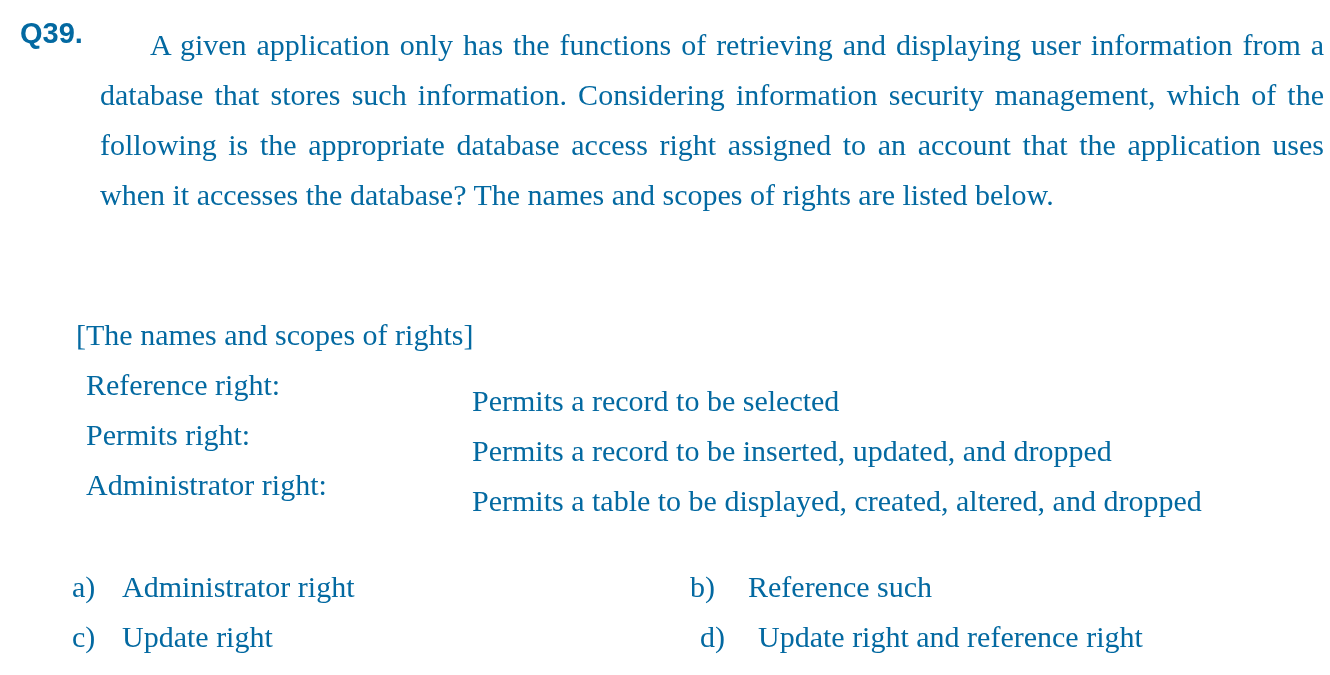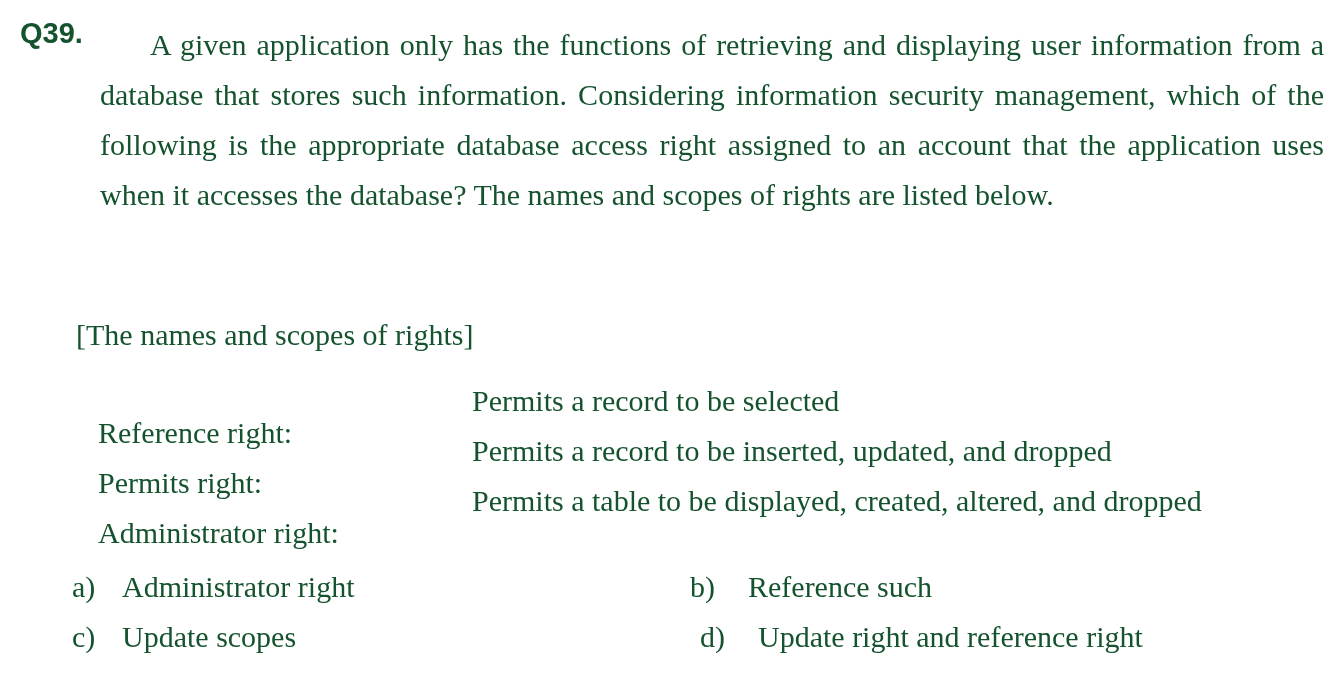--- a/index.html
+++ b/index.html
@@ -5,21 +5,21 @@
   html, body {
     margin: 0;
     padding: 0;
     background: #ffffff;
   }
   .page {
     position: relative;
     width: 1330px;
     height: 675px;
     background: #ffffff;
-    color: #14532d;
+    color: #0369a1;
     font-family: "Liberation Serif", "DejaVu Serif", serif;
     font-size: 30px;
     overflow: hidden;
   }
   .qnum {
     position: absolute;
     left: 20px;
     top: 8px;
     line-height: 50px;
     font-family: "Liberation Sans", "DejaVu Sans", sans-serif;
@@ -41,21 +41,21 @@
     left: 76px;
     top: 310px;
     line-height: 50px;
   }
   .right-row {
     position: absolute;
     left: 0;
     width: 1330px;
     line-height: 50px;
   }
-  .right-row .right-name  { position: absolute; left: 98px;  white-space: nowrap; margin-top: 48px; }
+  .right-row .right-name  { position: absolute; left: 86px;  white-space: nowrap; }
   .right-row .right-scope { position: absolute; left: 472px; white-space: nowrap; margin-top: 16px; }
   .row-ref   { top: 360px; }
   .row-upd   { top: 410px; }
   .row-adm   { top: 460px; }
   .option {
     position: absolute;
     line-height: 50px;
     white-space: nowrap;
   }
   .option .letter { display: inline-block; }
@@ -97,21 +97,21 @@
   <div>
     <div class="option opt-a">
       <span class="letter">a)</span><span class="opt-text">Administrator right</span>
     </div>
 
     <div class="option opt-b">
       <span class="letter">b)</span><span class="opt-text">Reference such</span>
     </div>
 
     <div class="option opt-c">
-      <span class="letter">c)</span><span class="opt-text">Update scopes</span>
+      <span class="letter">c)</span><span class="opt-text">Update right</span>
     </div>
 
     <div class="option opt-d">
       <span class="letter">d)</span><span class="opt-text">Update right and reference right</span>
     </div>
   </div>
 
 </div>
 
 </body></html>

